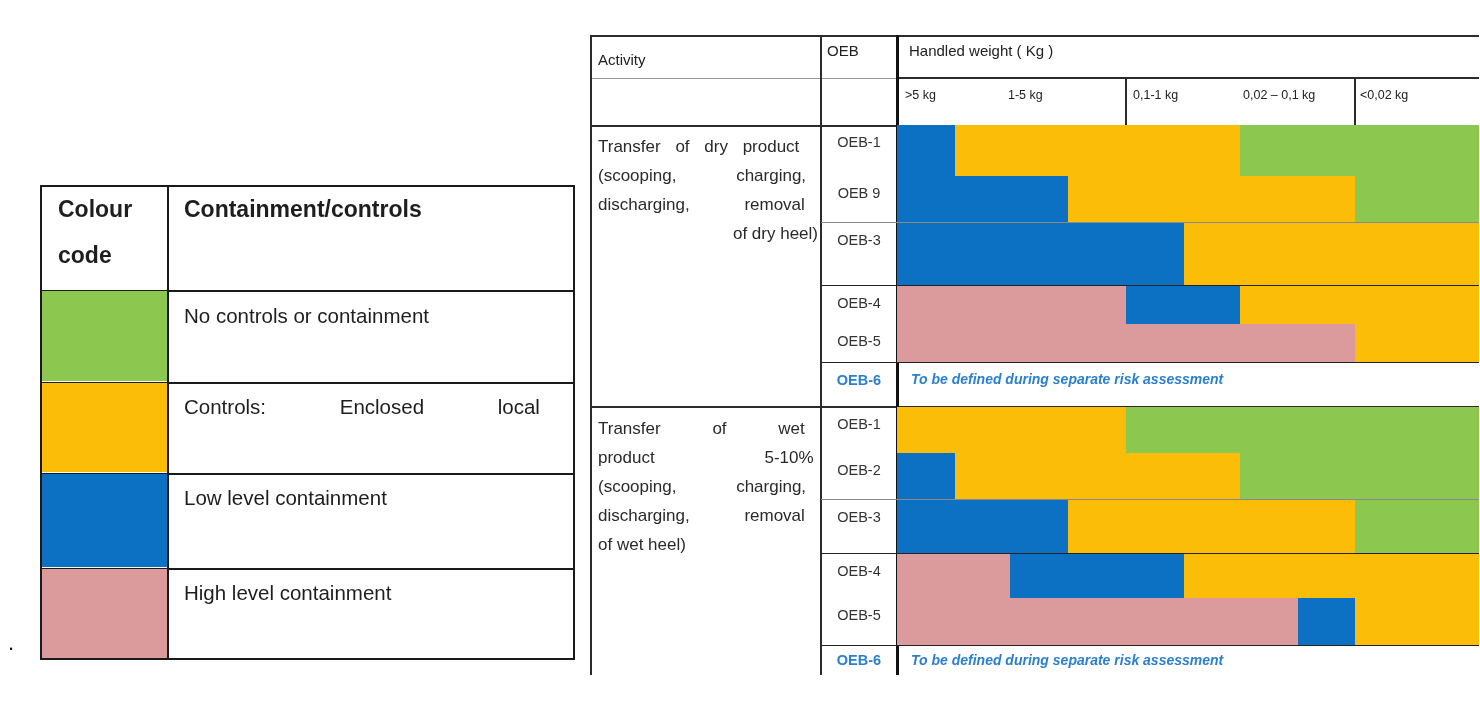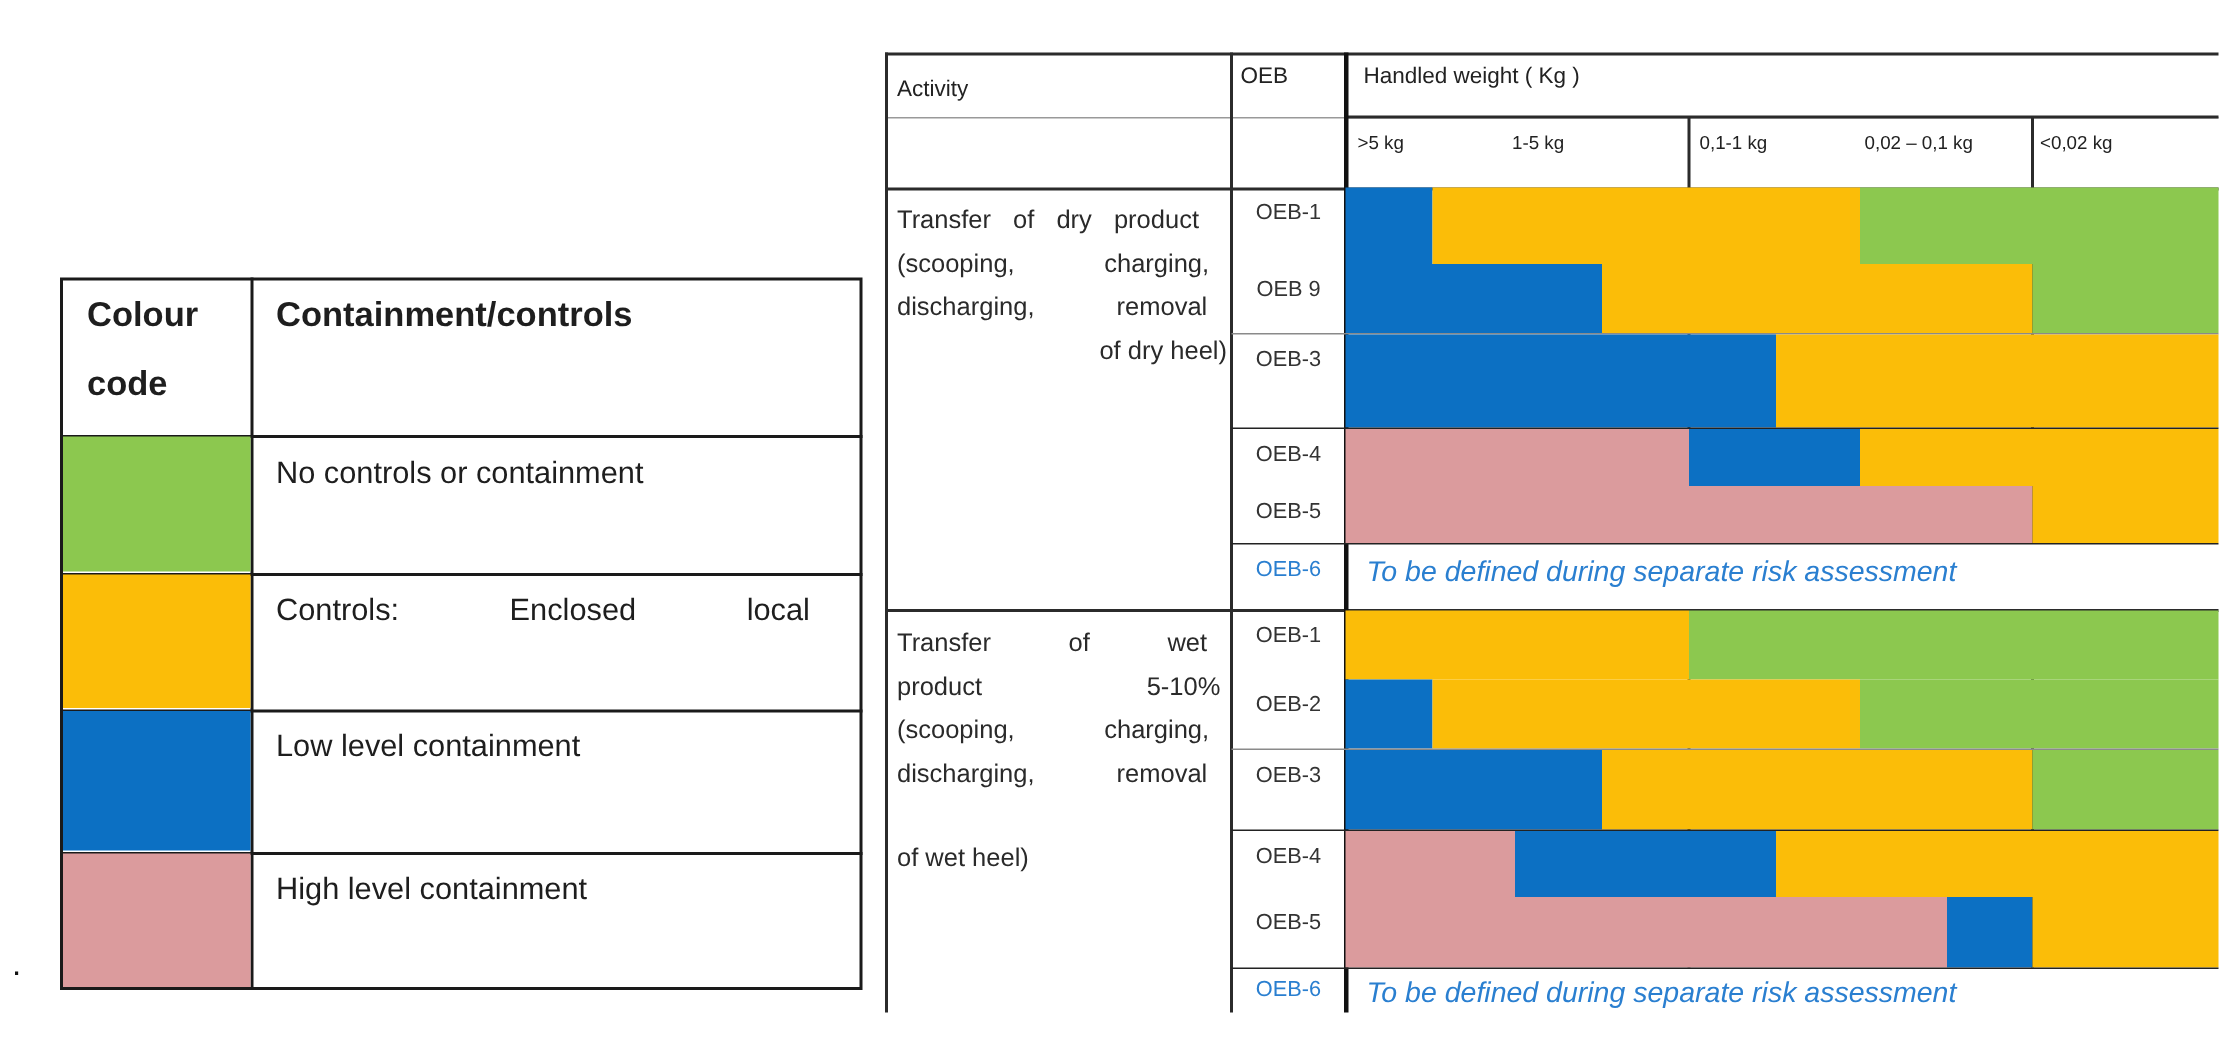--- a/index.html
+++ b/index.html
@@ -18,22 +18,22 @@
   .mx-sub{font-size:12.5px;color:#222;white-space:nowrap;}
   .act-cell{width:220px;font-size:17px;line-height:29px;color:#2a2a2a;}
   .act-line{white-space:nowrap;}
   .oeb-row{position:absolute;left:821px;width:658px;box-sizing:border-box;}
   .row-line-faint{border-top:1px solid #8a8a8a;}
   .row-line-dark{border-top:1.5px solid #222;}
   .oeb-label{position:absolute;left:0;top:0;width:76px;padding-top:9px;text-align:center;
              font-size:14.5px;color:#333;}
   .band{position:absolute;left:76px;top:0;width:582px;height:100%;}
   .band .seg{position:absolute;top:0;height:100%;}
-  .note-text{position:absolute;left:90px;top:8px;font-size:19px;font-style:italic;white-space:nowrap;}
-  .blue-note{color:#2a7fd0;}
+  .note-text{position:absolute;left:90px;top:8px;font-size:14px;font-style:italic;white-space:nowrap;}
+  .blue-note{color:#2a7fd0;font-weight:bold;}
   .vline{background:#2b2b2b;width:2px;}
   .hline{background:#2b2b2b;height:2px;}
   .hline-thin{background:#999;height:1px;}
   .stray{font-size:22px;color:#111;}
 </style>
 </head>
 <body>
 
 <div class="stage">
 
@@ -101,21 +101,21 @@
       <div class="act-line" style="word-spacing: 10px;">Transfer of dry product</div>
       <div class="act-line" style="word-spacing: 55px;">(scooping, charging,</div>
       <div class="act-line" style="word-spacing: 50px;">discharging, removal</div>
       <div class="act-line" style="word-spacing: 0px; text-align: right;">of dry heel)</div>
     </div>
     <div class="abs act-cell" style="left:598px;top:414px;">
       <div class="act-line" style="word-spacing: 47px;">Transfer of wet</div>
       <div class="act-line" style="word-spacing: 105px;">product 5-10%</div>
       <div class="act-line" style="word-spacing: 55px;">(scooping, charging,</div>
       <div class="act-line" style="word-spacing: 50px;">discharging, removal</div>
-      <div class="act-line" style="word-spacing: 0px; margin-top: 27px;">of wet heel)</div>
+      <div class="act-line" style="word-spacing: 0px;">of wet heel)</div>
     </div>
 
     <div class="oeb-row" style="top:125px;height:51px;">
       <span class="oeb-label">OEB-1</span>
       <div class="band">
           <div class="seg" style="left: 0%; width: 10%; background: rgb(12, 112, 195);"></div>
           <div class="seg" style="left: 10%; width: 49%; background: rgb(251, 189, 8);"></div>
           <div class="seg" style="left: 59%; width: 41%; background: rgb(140, 200, 79);"></div>
         </div>
     </div>

